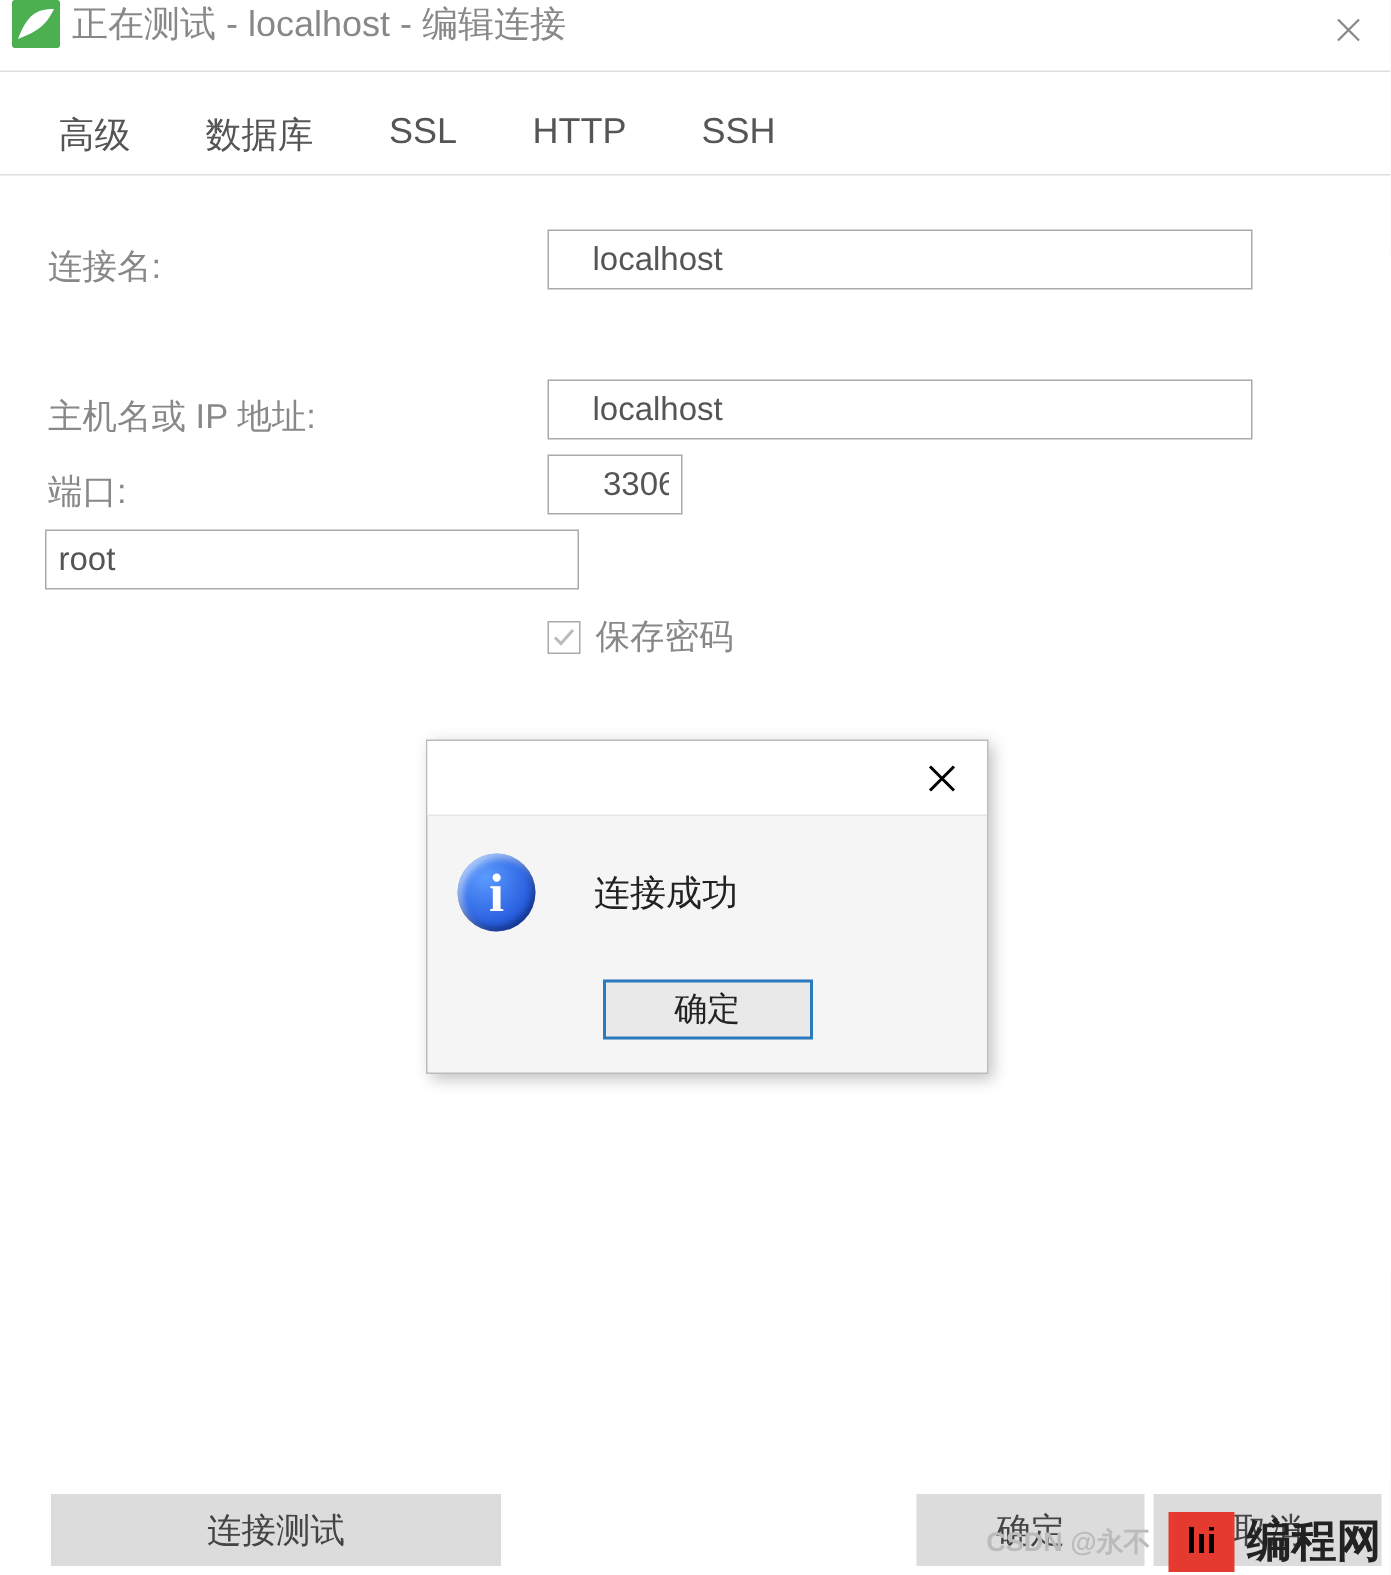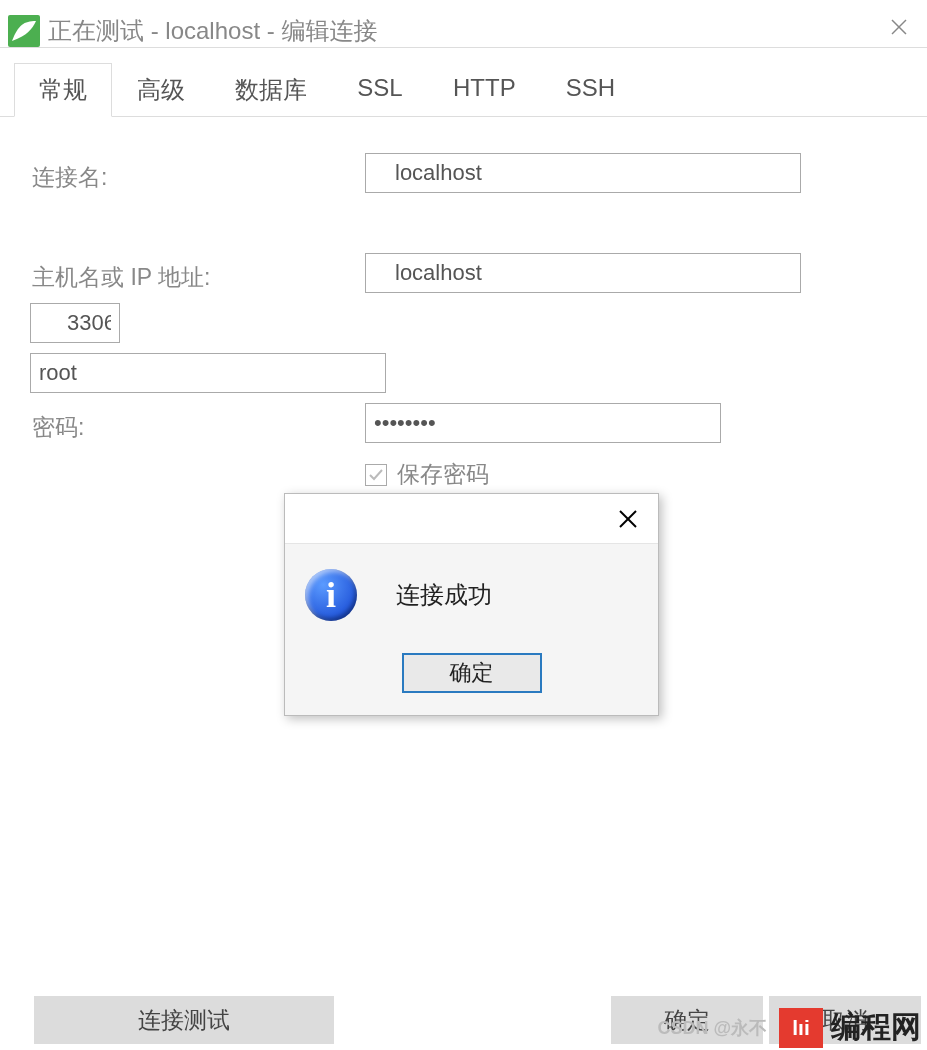--- a/index.html
+++ b/index.html
@@ -15,21 +15,21 @@
       width: 927px;
       height: 1050px;
       background: #ffffff;
       display: flex;
       flex-direction: column;
       position: relative;
     }
     .titlebar {
       height: 48px;
       display: flex;
-      align-items: flex-end;
+      align-items: flex-start;
       padding: 0 8px;
       background: #fff;
       border-bottom: 1px solid #ddd;
     }
     .app-icon {
       width: 32px;
       height: 32px;
       background: #4CAF50;
       border-radius: 2px;
       position: relative;
@@ -99,21 +99,21 @@
     }
     .text-input {
       height: 40px;
       border: 1px solid #aaa;
       padding: 0 8px;
       font-size: 22px;
       color: #555;
       outline: none;
       background: #fff;
     }
-    .w-wide { width: 436px; padding-left: 29px; }
+    .w-wide { width: 470px; padding-left: 29px; }
     .w-med { width: 356px; }
     .w-port { width: 90px; padding-left: 36px; }
     .checkbox-row {
       display: flex;
       align-items: center;
       margin-top: 16px;
       padding-left: 335px;
     }
     .checkbox {
       width: 22px;
@@ -229,26 +229,26 @@
     .wm-csdn {
       font-size: 18px;
       color: #bbb;
       margin-right: 4px;
       font-weight: bold;
     }
     .wm-logo {
       width: 44px;
       height: 40px;
       background: #e43a2f;
-      color: #ffffff;
+      color: #000000;
       display: flex;
       align-items: center;
       justify-content: center;
       font-weight: bold;
-      font-size: 21px;
+      font-size: 24px;
       position: relative;
     }
     .wm-text {
       font-size: 30px;
       font-weight: bold;
       color: #222;
     }
   </style>
 </head>
 <body>
@@ -264,52 +264,48 @@
     <div class="titlebar-title">正在测试 - localhost - 编辑连接</div>
     <div class="titlebar-close">
       <svg width="20" height="20" viewBox="0 0 20 20">
           <line x1="3" y1="3" x2="17" y2="17" stroke-width="1.5"></line>
           <line x1="17" y1="3" x2="3" y2="17" stroke-width="1.5"></line>
         </svg>
     </div>
   </div>
 
   <div class="tabbar">
-    <div class="tab active"><span>常规</span></div>
     <div class="tab"><span>高级</span></div>
     <div class="tab"><span>数据库</span></div>
     <div class="tab"><span>SSL</span></div>
     <div class="tab"><span>HTTP</span></div>
     <div class="tab"><span>SSH</span></div>
   </div>
 
   <div class="tab-content">
 
     <div class="form-row sep">
       <div class="form-label">连接名:</div>
       <input class="text-input w-wide" value="localhost" style="">
     </div>
 
     <div class="form-row">
       <div class="form-label">主机名或 IP 地址:</div>
       <input class="text-input w-wide" value="localhost" style="">
     </div>
 
     <div class="form-row">
+      <div class="form-label">端口:</div>
       <input class="text-input w-port" value="3306" style="">
     </div>
 
     <div class="form-row">
       <input class="text-input w-med" value="root" style="">
     </div>
 
-    <div class="form-row">
-      <div class="form-label">密码:</div>
-      <input class="text-input w-med" type="text" value="••••••••" style="">
-    </div>
 
     <div class="checkbox-row">
       <div class="checkbox">
         <svg width="16" height="16" viewBox="0 0 16 16">
             <polyline points="2,8 6,12 14,3" fill="none" stroke="#bbb" stroke-width="2"></polyline>
           </svg>
       </div>
       <div class="checkbox-label">保存密码</div>
     </div>
 

